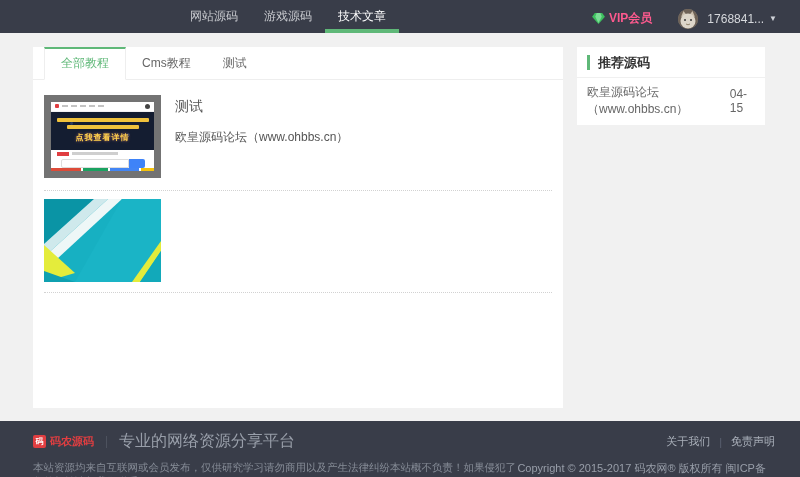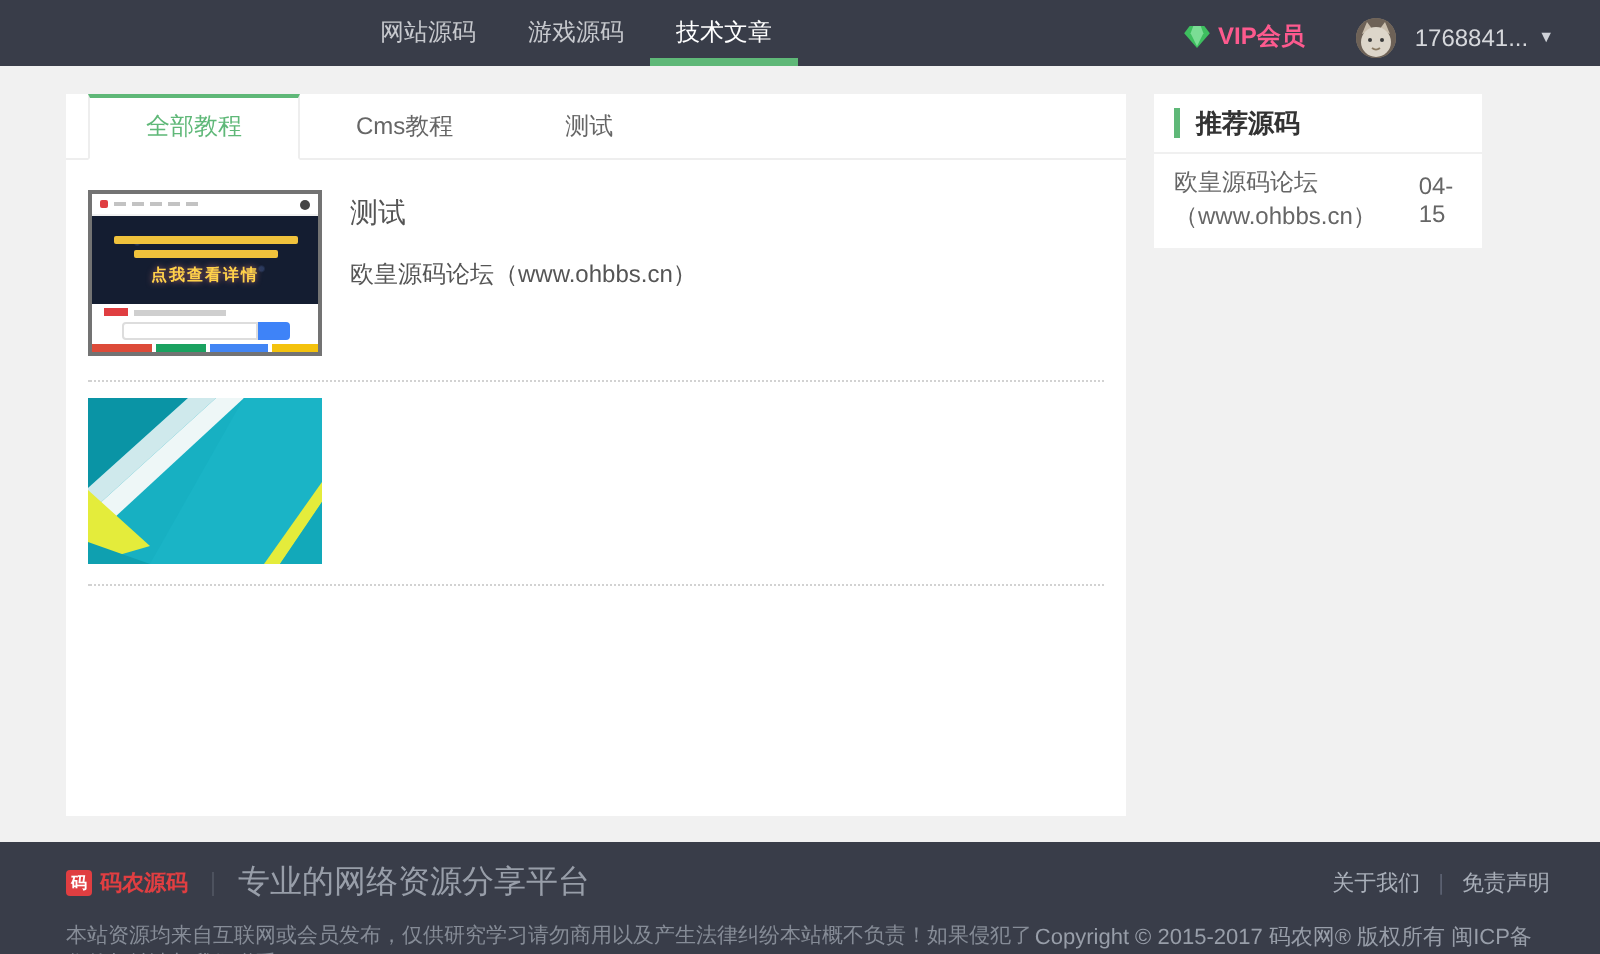--- a/index.html
+++ b/index.html
@@ -22,33 +22,33 @@
   .user { display:flex; align-items:center; cursor:pointer; }
   .avatar { width:20px; height:20px; border-radius:50%; overflow:hidden; background:#8c857a; display:flex; }
   .username { color:#d6d8dc; font-size:12px; margin-left:9px; }
   .caret { color:#cfd2d8; font-size:8px; margin-left:5px; }
 
   
   .container { display:flex; gap:14px; padding:14px 30px 0 33px; align-items:flex-start; }
   .card { background:#fff; width:530px; height:361px; }
 
   .tabbar { display:flex; align-items:stretch; border-bottom:1px solid #eee; height:33px; padding-left:11px; }
-  .tab { font-size:12px; color:#666; padding:0 28px; line-height:32px; cursor:pointer; }
+  .tab { font-size:12px; color:#666; padding:0 16px; line-height:32px; cursor:pointer; }
   .tab.active { border:1px solid #eee; border-top:2px solid #5FB878; border-bottom:1px solid #fff; margin-bottom:-1px; color:#5FB878; line-height:29px; background:#fff; }
 
   .article { display:flex; gap:14px; }
   .article-1 { padding:15px 11px 12px; }
   .article-2 { padding:8px 11px 10px; }
   .dotted { border-bottom:1px dotted #d2d2d2; margin:0 11px; }
   .art-thumb { width:117px; height:83px; flex:none; cursor:pointer; }
   .art-title { font-size:14px; color:#555; margin-top:3px; }
   .art-sub { font-size:12px; color:#555; margin-top:13px; }
 
   
-  .thumb1 { border:2px solid #737373; background:#fff; display:flex; flex-direction:column; overflow:hidden; }
+  .thumb1 { border:7px solid #737373; background:#fff; display:flex; flex-direction:column; overflow:hidden; }
   .t1-bar { height:11px; background:#fff; border-bottom:1px solid #f2f2f2; display:flex; align-items:center; gap:3px; padding:0 4px; }
   .t1-dot { width:4px; height:4px; background:#e03e41; border-radius:1px; }
   .t1-dash { width:6px; height:2px; background:#c3c3c3; }
   .t1-dark { width:5px; height:5px; background:#444; border-radius:50%; margin-left:auto; }
   .t1-hero { height:44px; background:#141d31;
     background-image:radial-gradient(circle at 20% 30%, #2a3a5e 0 1px, transparent 2px),
                      radial-gradient(circle at 75% 60%, #2a3a5e 0 1px, transparent 2px);
     display:flex; flex-direction:column; align-items:center; justify-content:center; gap:3px; }
   .t1-line { height:4px; border-radius:1px; background:#f0c23c; }
   .t1-line.l1 { width:92px; }
@@ -62,21 +62,21 @@
   .t1-input { width:68px; height:9px; border:1px solid #ddd; border-radius:2px 0 0 2px; background:#fff; }
   .t1-go { width:16px; height:9px; background:#3e83f8; border-radius:0 2px 2px 0; }
   .t1-stripes { height:4px; display:flex; gap:2px; background:#fff; }
   .t1-stripes i { display:block; height:100%; }
   .s-red { background:#dd4b39; width:30px; }
   .s-green { background:#1aa260; width:25px; }
   .s-blue { background:#4285f4; width:29px; }
   .s-yellow { background:#f4c20d; flex:1; }
 
   
-  .sidebar { width:164px; background:#fff; }
+  .sidebar { width:188px; background:#fff; }
   .side-header { padding:6px 10px 5px; border-bottom:1px solid #f0f0f0; }
   .side-header span { border-left:3px solid #5FB878; padding-left:8px; font-size:13px; font-weight:bold; color:#333; }
   .side-item { display:flex; justify-content:space-between; align-items:center; padding:6px 10px 7px; font-size:12px; color:#666; cursor:pointer; }
   .side-date { color:#666; }
 
   
   .footer { position:absolute; left:0; bottom:0; width:800px; height:56px; background:#393D49; padding:10px 25px 0 33px; }
   .f-row1 { display:flex; align-items:center; }
   .f-logo { display:flex; align-items:center; gap:4px; cursor:pointer; }
   .f-logo-icon { width:13px; height:13px; background:#e03e41; border-radius:2px; color:#fff; font-size:8px; line-height:13px; text-align:center; font-weight:bold; }

